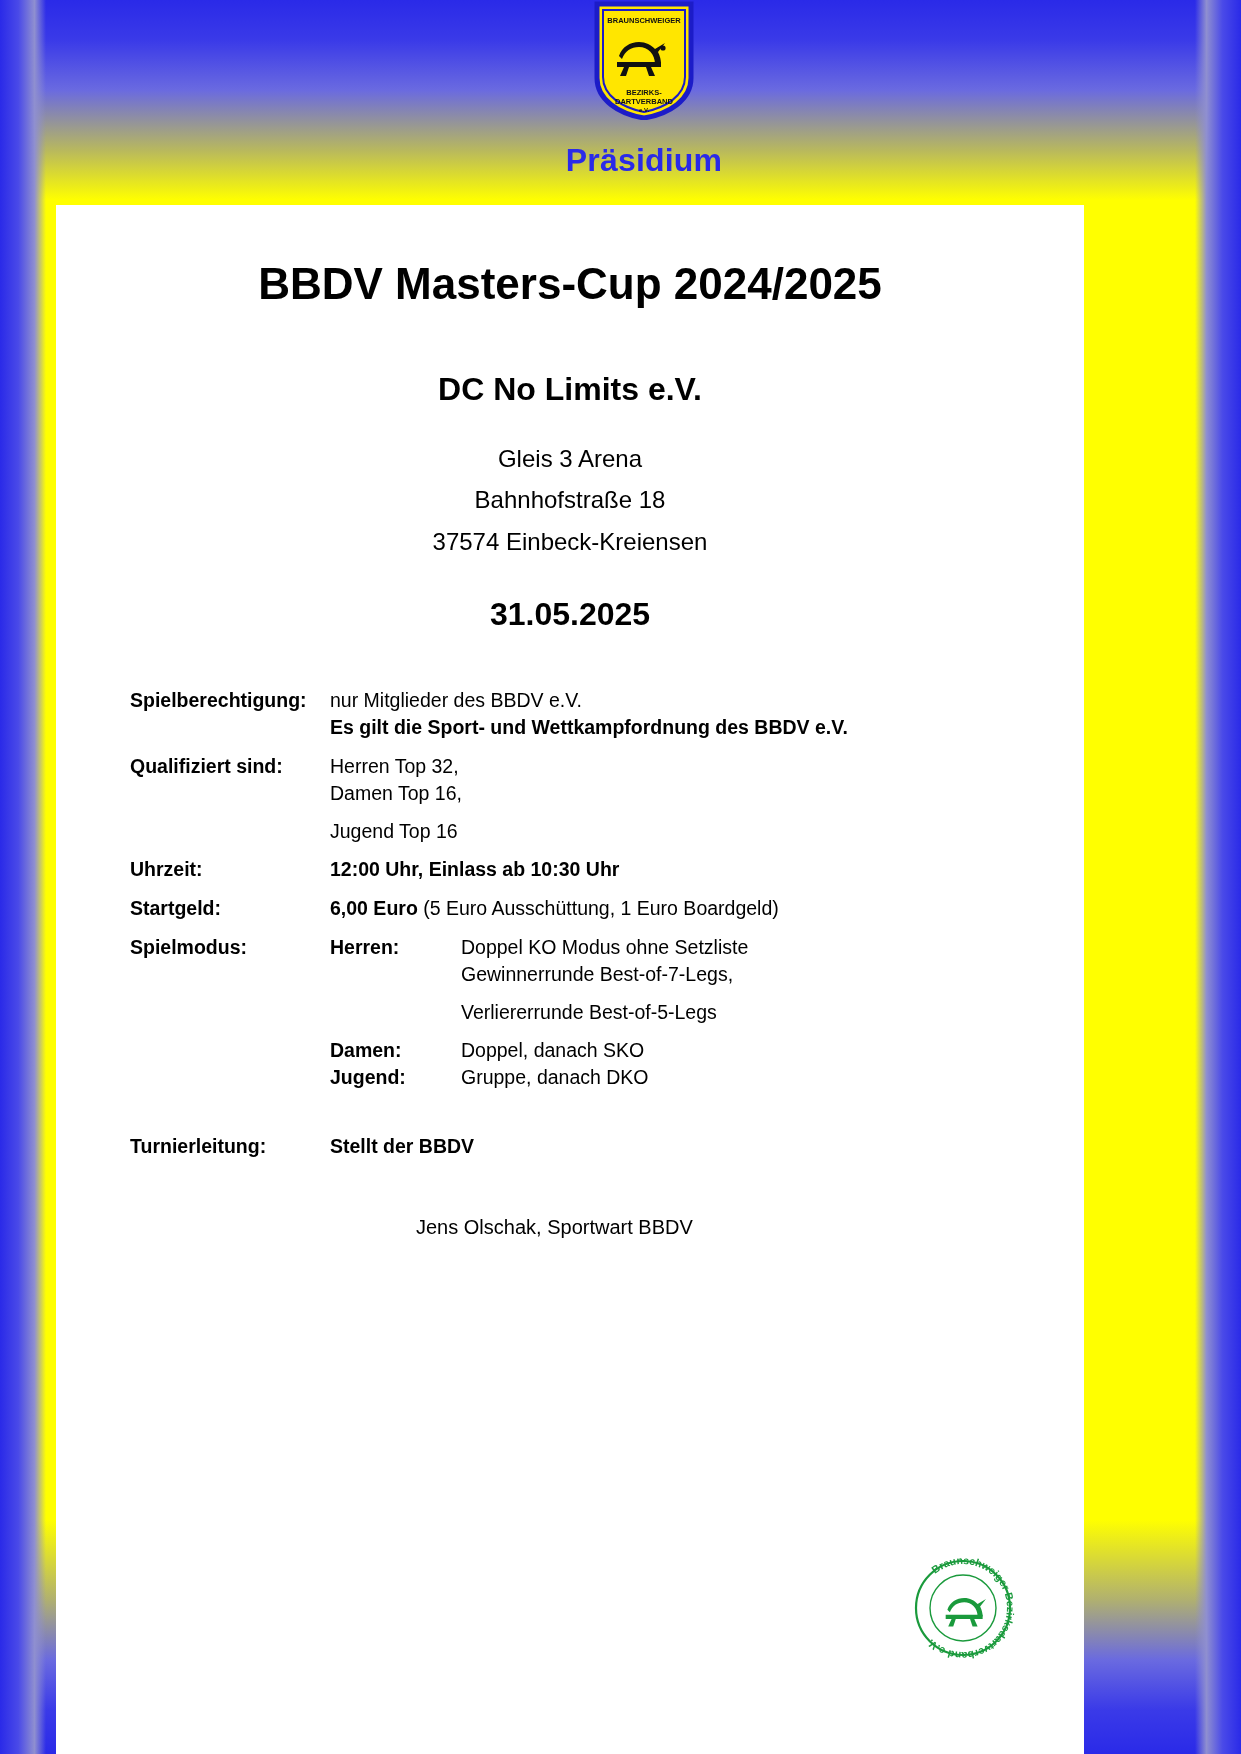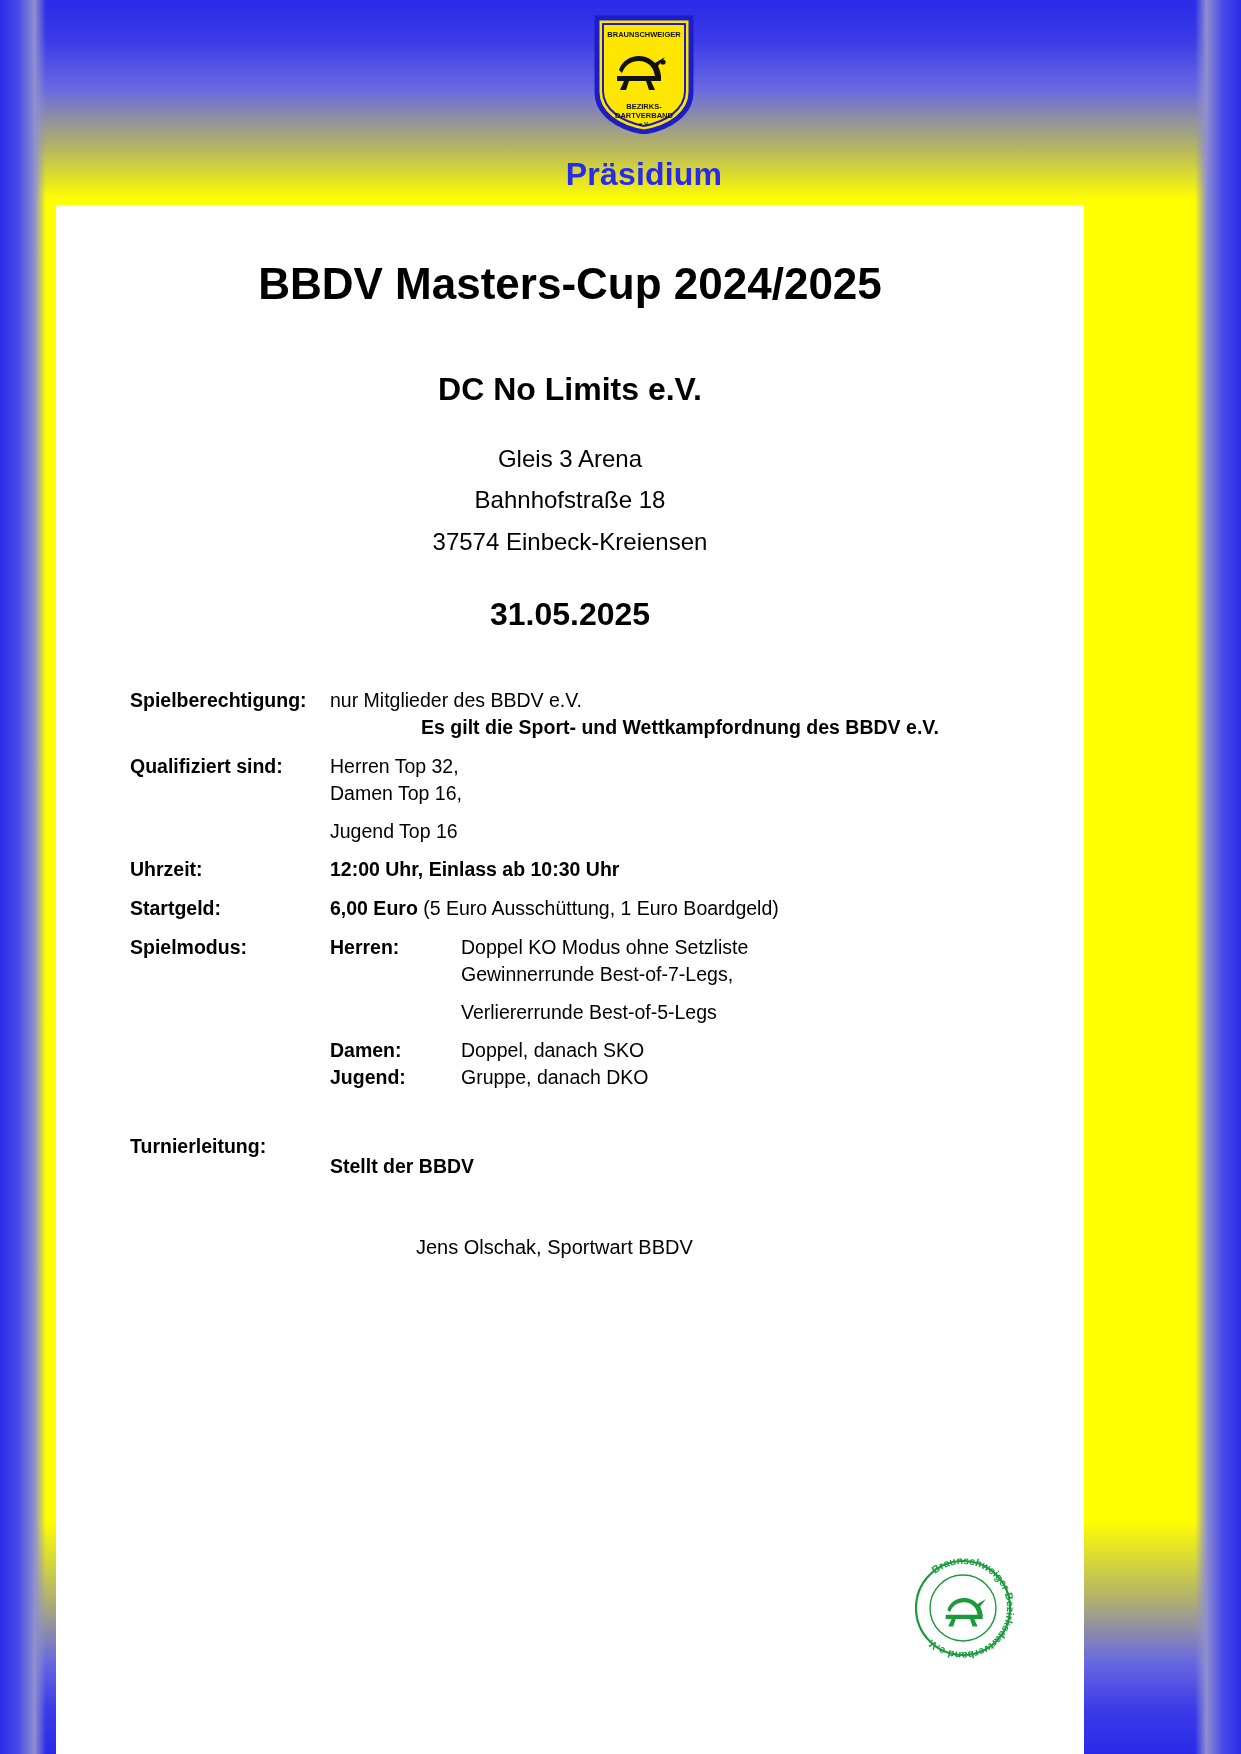--- a/index.html
+++ b/index.html
@@ -48,21 +48,20 @@
     width: 46px;
     background: linear-gradient(to left, #2a2ae8 0%, #4a4ae8 40%, #8f8fd0 75%, rgba(255,255,0,0.0) 100%);
     pointer-events: none;
     z-index: 2;
   }
 
   .header-area {
     position: relative;
     z-index: 3;
     text-align: center;
-    padding-top: 14px;
     margin-left: 47px;
   }
 
   .crest {
     width: 106px;
     height: 120px;
     margin: 0 auto;
     position: relative;
   }
   .crest svg { display: block; }
@@ -137,39 +136,38 @@
     font-weight: bold;
   }
   .val {
     flex: 1;
   }
   .val.b { font-weight: bold; }
   .indent-note {
     margin-left: 200px;
     font-weight: bold;
     margin-bottom: 16px;
-    text-align: center;
   }
   .cont {
     margin-left: 200px;
     margin-bottom: 15px;
   }
   .cont2 {
     margin-left: 331px;
     margin-bottom: 15px;
   }
   .mixed .b { font-weight: bold; }
 
   .leitung {
     display: flex;
     margin-top: 46px;
     font-size: 19.5px;
   }
   .leitung .lbl { width: 200px; flex: 0 0 200px; font-weight: bold; }
-  .leitung .val { font-weight: bold; margin-top: 20px; }
+  .leitung .val { font-weight: bold; }
 
   .signature {
     margin-top: 58px;
     margin-left: 286px;
     font-size: 20px;
     color: #000;
   }
 
   .stamp {
     position: absolute;

